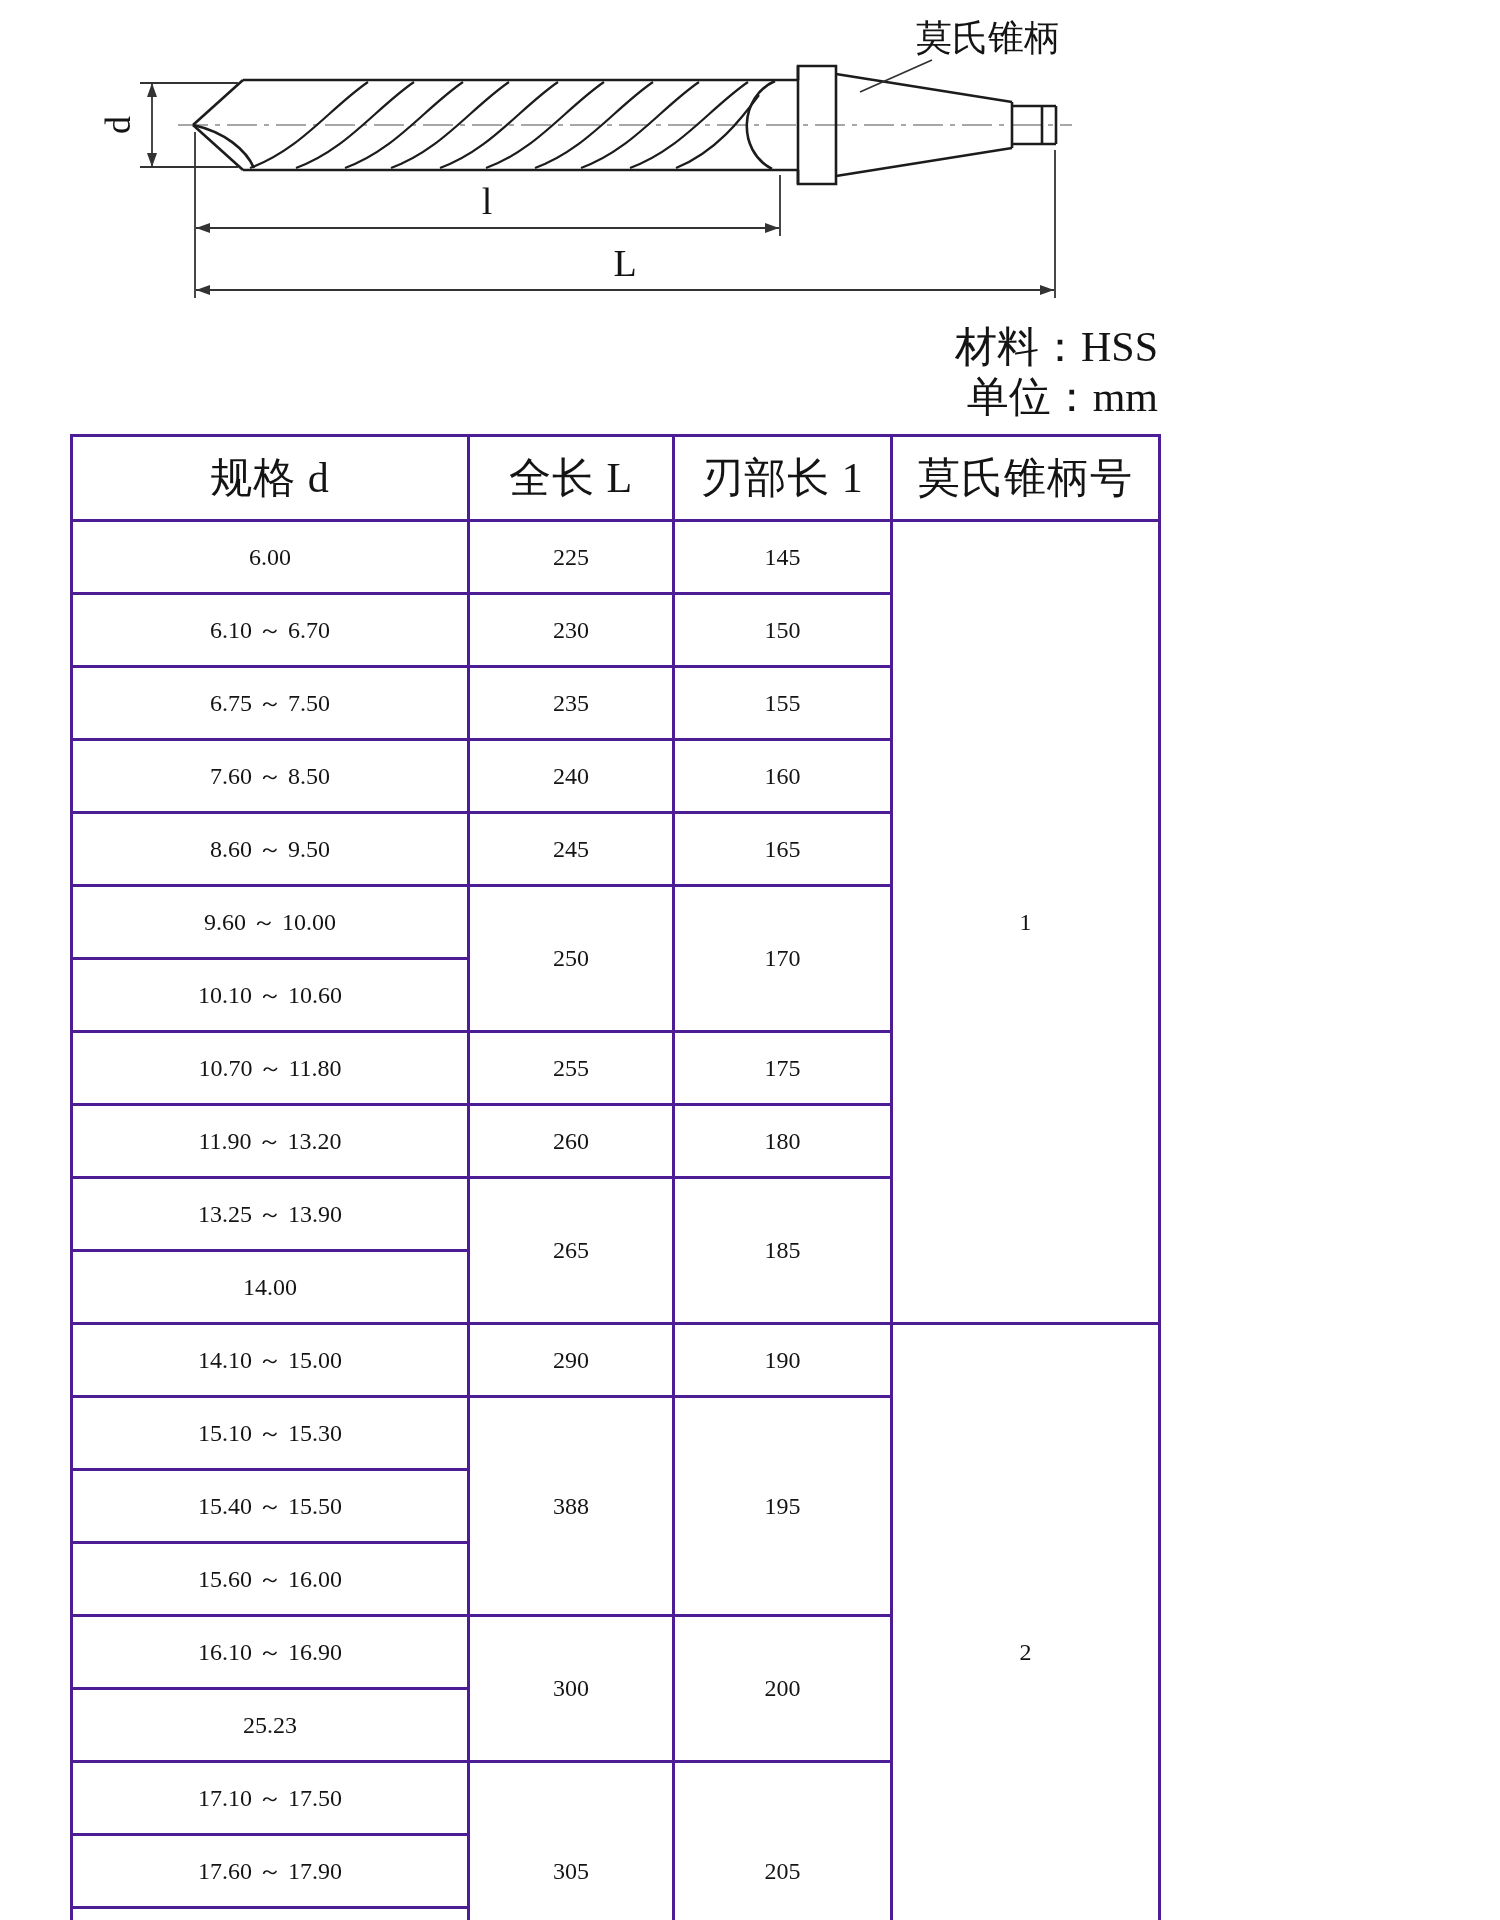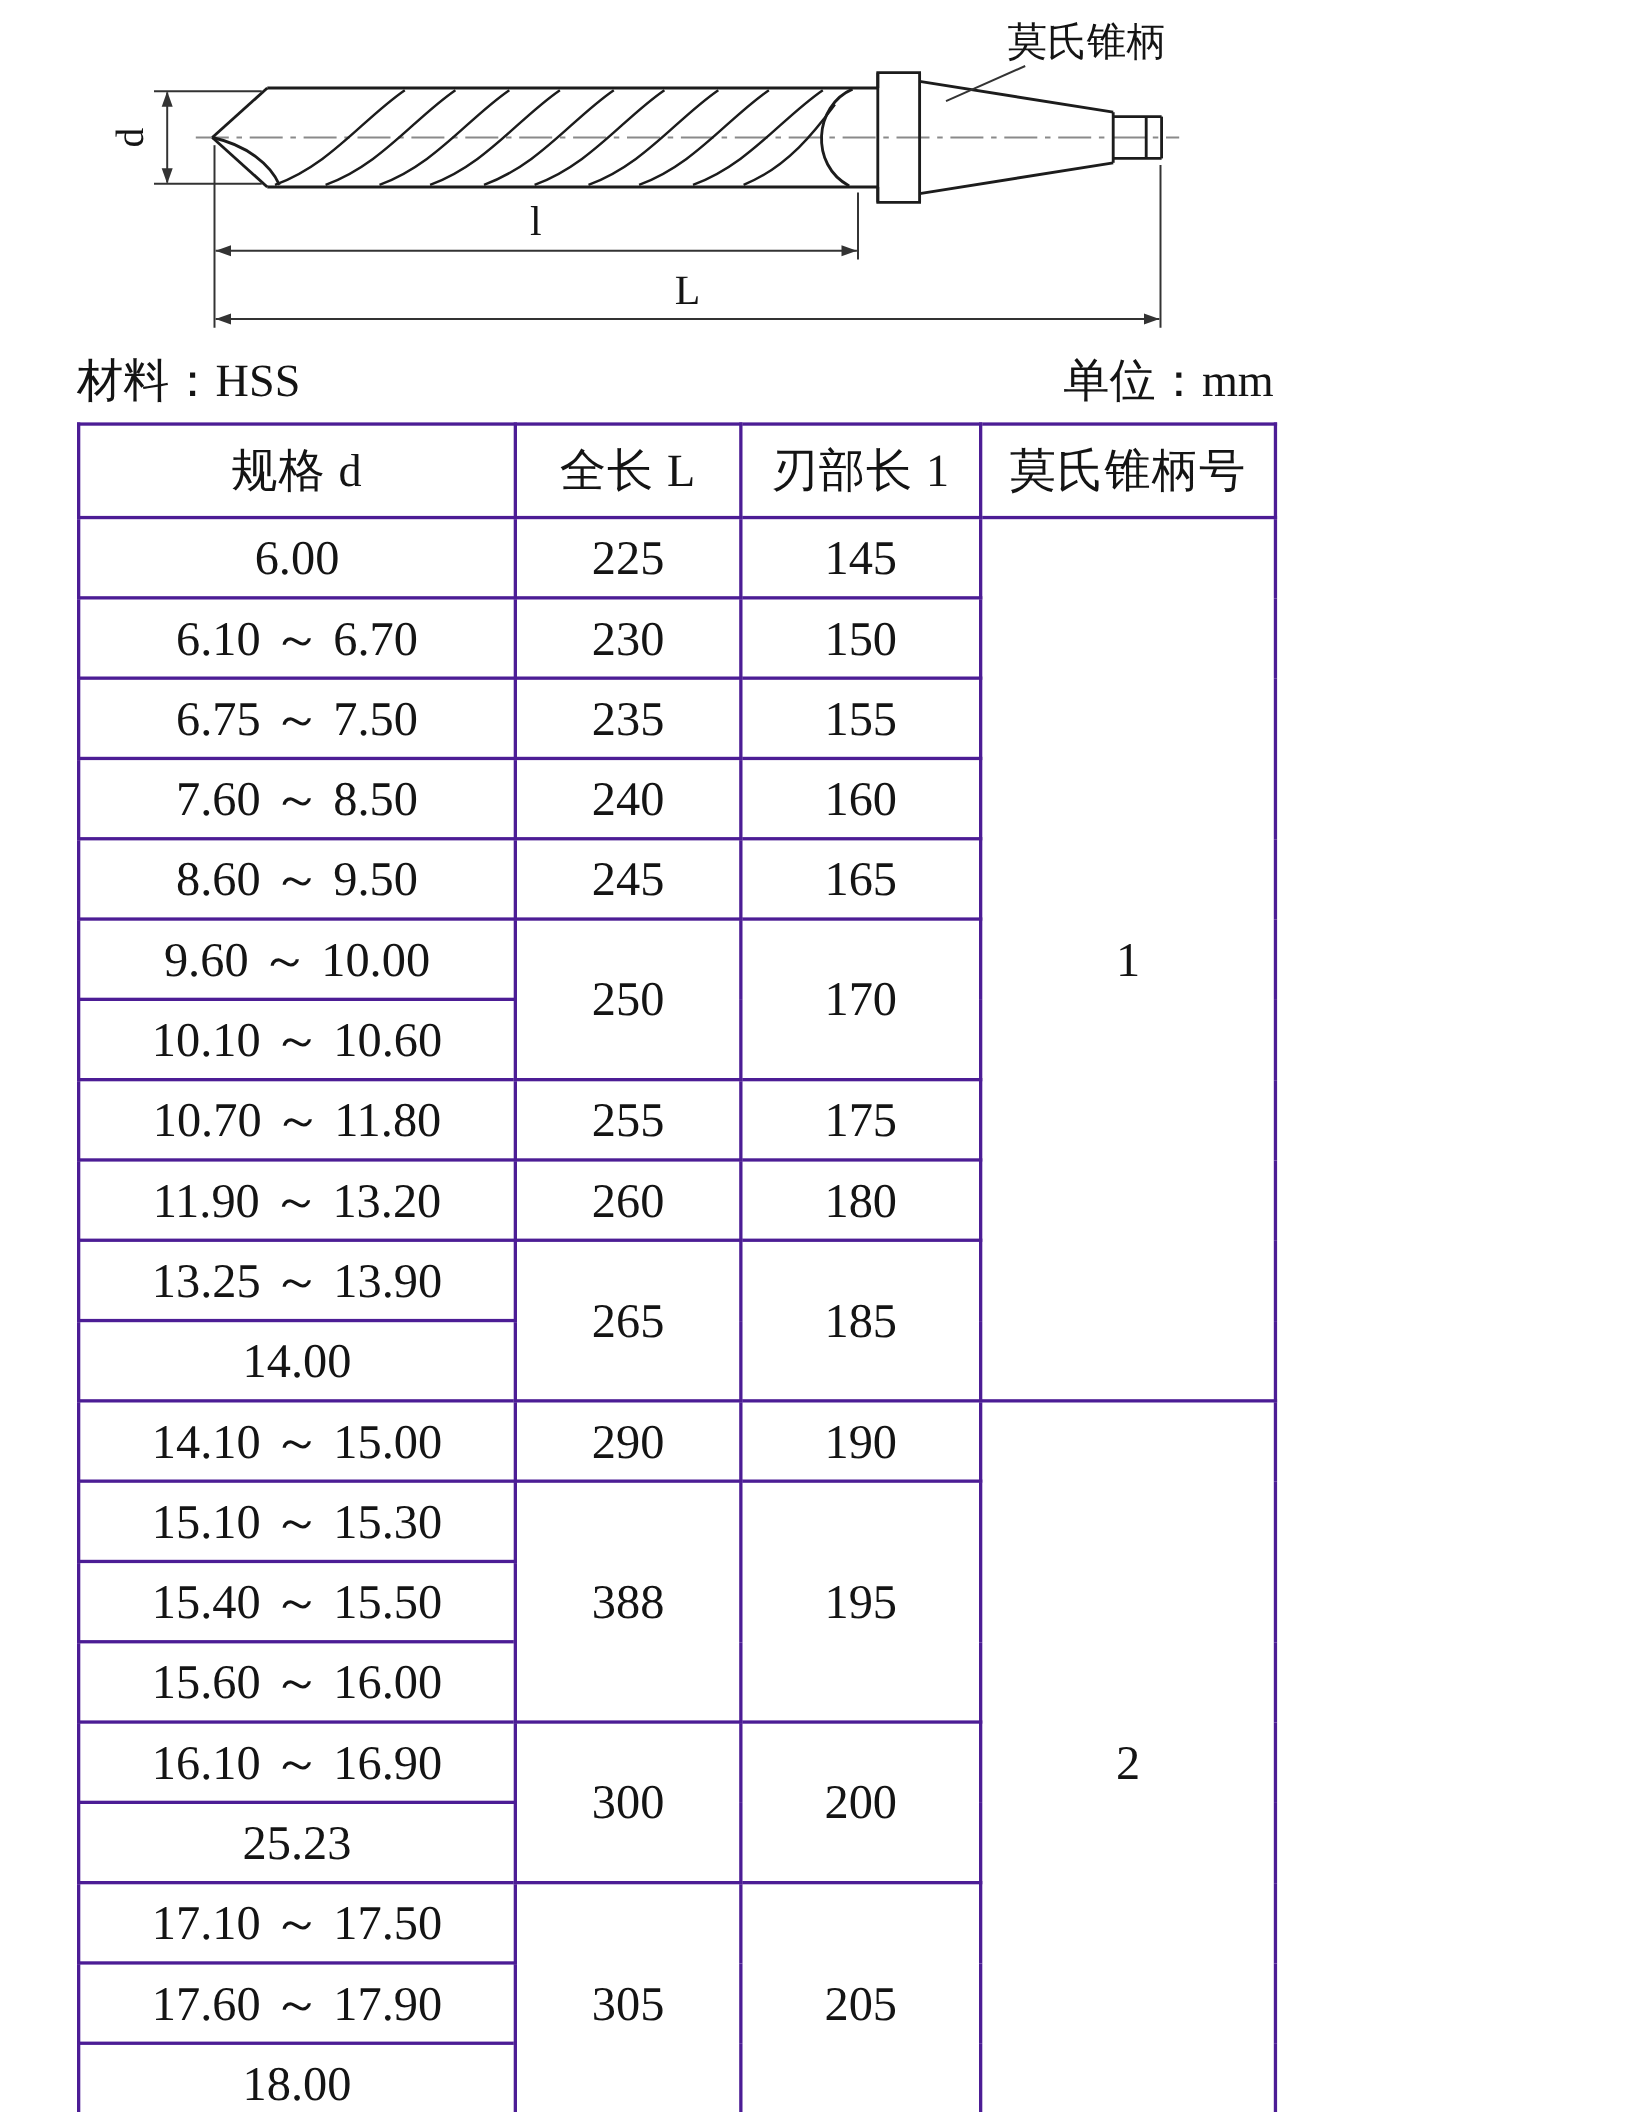--- a/index.html
+++ b/index.html
@@ -16,39 +16,40 @@
     width:1500px; height:312px;
   }
   .meta-row {
     display:flex;
     justify-content:space-between;
     align-items:flex-end;
     width:1088px;
     margin:10px 0 12px 70px;
     font-size:42px;
     line-height:50px;
+    flex-direction:column;
   }
   table.spec {
     border-collapse:collapse;
     table-layout:fixed;
     width:1088px;
     margin-left:70px;
   }
   table.spec th, table.spec td {
     border:3px solid #4c1d95;
     text-align:center;
     vertical-align:middle;
     font-weight:normal;
     padding:0;
     overflow:hidden;
   }
   table.spec thead tr { height:85px; }
   table.spec th { font-size:42px; letter-spacing:1px; }
   table.spec tbody tr { height:73px; }
-  table.spec td { font-size:44px; }
+  table.spec td { font-size:24px; }
   svg text {
     font-family:"Liberation Serif","DejaVu Serif",serif;
     fill:#141414;
   }
 </style>
 </head>
 <body>
 
 <svg class="diagram" viewBox="0 0 1500 312">
 

